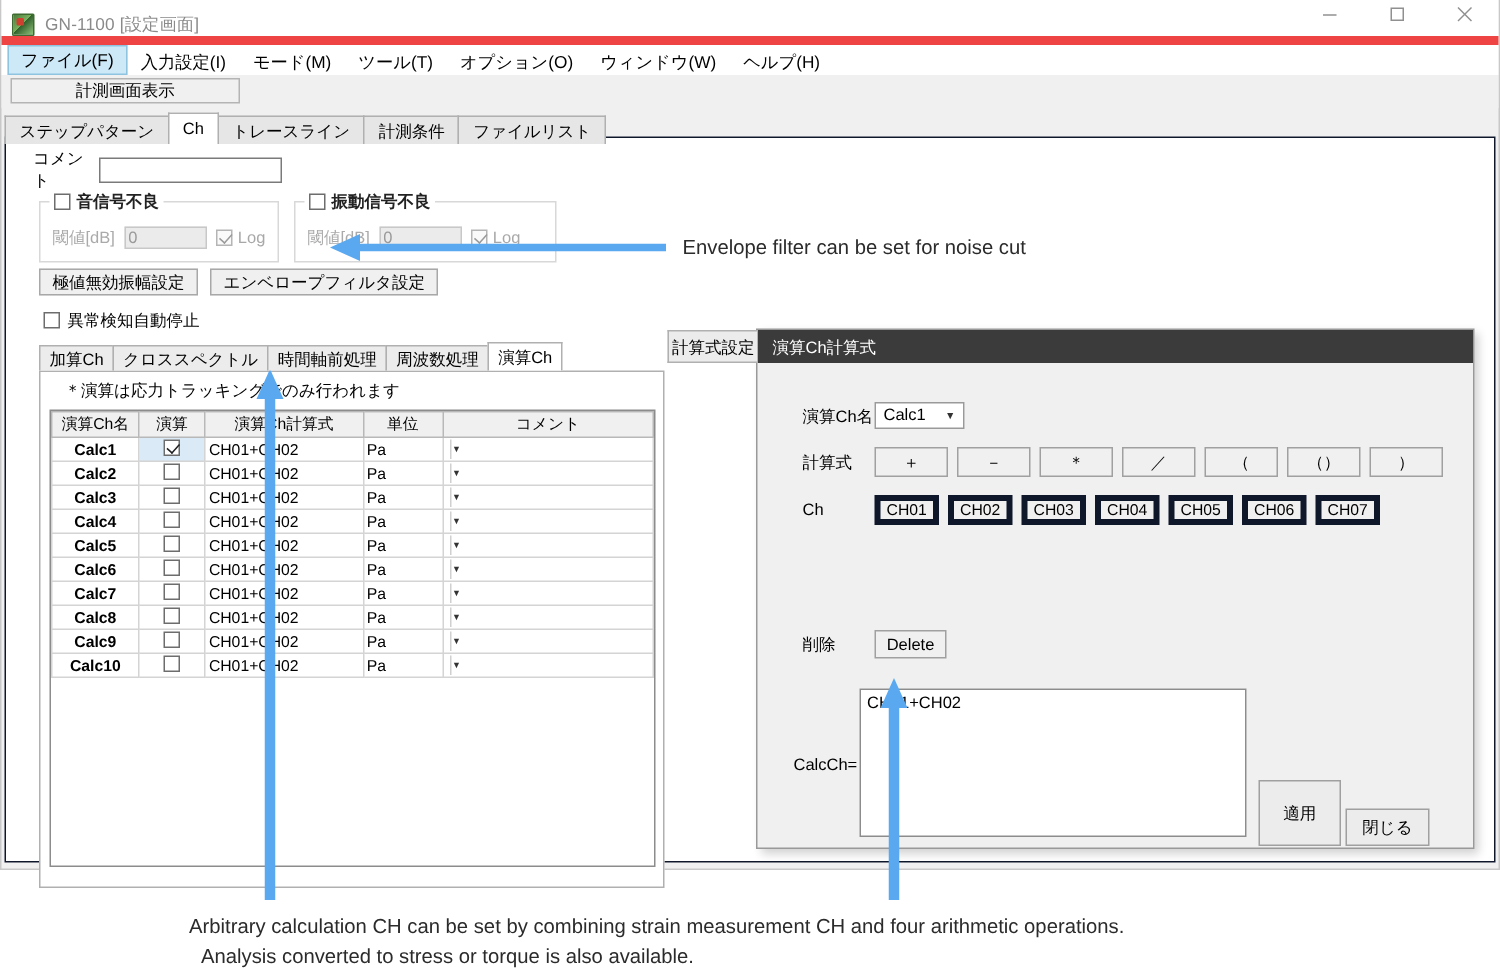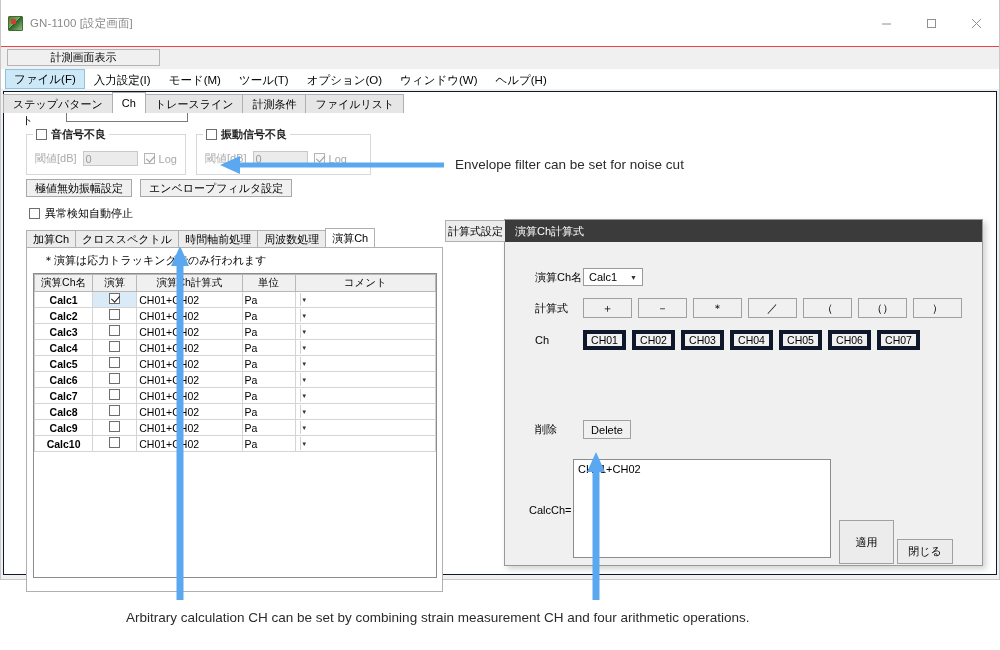--- a/index.html
+++ b/index.html
@@ -11,22 +11,22 @@
     font-size:11px; color:#000;
     overflow:hidden; position:relative;
   }
 
   
   #app-window {
     position:absolute; left:0; top:0; width:1000px; height:580px;
     background:#f0f0f0; border:1px solid #c8c8c8; border-top:none;
   }
   #titlebar {
-    height:47px; background:#ffffff; display:flex; align-items:center;
-    border-bottom:1px solid #ef4444;
+    height:30px; background:#ffffff; display:flex; align-items:flex-end;
+    border-bottom:6px solid #ef4444;
   }
   #app-icon {
     width:15px; height:15px; margin-left:7px; margin-right:7px;
     background:
       linear-gradient(135deg,#4a7a3a 0%,#7ab060 45%,#2f5f2a 46%,#8ec27a 100%);
     border:1px solid #3d6b30; border-radius:1px; position:relative;
   }
   #app-icon::after{
     content:""; position:absolute; left:2px; top:2px; width:5px; height:5px;
     background:#d04030; border-radius:1px;
@@ -251,32 +251,32 @@
       </div>
       <div class="wbtn">
         <svg width="11" height="11" viewBox="0 0 11 11">
             <line x1="1" y1="1" x2="10" y2="10" stroke="#909090" stroke-width="1"></line>
             <line x1="10" y1="1" x2="1" y2="10" stroke="#909090" stroke-width="1"></line>
           </svg>
       </div>
     </div>
   </div>
 
-  <div id="toolbar-strip">
-    <div id="measure-display-btn">計測画面表示</div>
-  </div>
-
   <div id="menubar">
     <div class="menu-item active">ファイル(F)</div>
     <div class="menu-item">入力設定(I)</div>
     <div class="menu-item">モード(M)</div>
     <div class="menu-item">ツール(T)</div>
     <div class="menu-item">オプション(O)</div>
     <div class="menu-item">ウィンドウ(W)</div>
     <div class="menu-item">ヘルプ(H)</div>
+  </div>
+
+  <div id="toolbar-strip">
+    <div id="measure-display-btn">計測画面表示</div>
   </div>
 
   <div id="outer-tabs">
     <div class="otab">ステップパターン</div>
     <div class="otab sel">Ch</div>
     <div class="otab">トレースライン</div>
     <div class="otab">計測条件</div>
     <div class="otab">ファイルリスト</div>
   </div>
 
@@ -534,20 +534,21 @@
       <div id="apply-btn">適用</div>
       <div id="close-btn">閉じる</div>
     </div>
   </div>
 </div>
 
 <div class="ann-text" id="ann-envelope">Envelope filter can be set for noise cut</div>
 
 <div class="ann-text" id="ann-bottom">
   <div>Arbitrary calculation CH can be set by combining strain measurement CH and four arithmetic operations.</div>
+  <div>Analysis converted to stress or torque is also available.</div>
 </div>
 
 <svg class="arrow" id="arrow-envelope" style="left:0;top:0;" width="1000" height="650">
   <line x1="444" y1="165" x2="234" y2="165" stroke="#5aa9f0" stroke-width="5"></line>
   <polygon points="220,165 240,156 240,174" fill="#5aa9f0"></polygon>
 
   <line x1="180" y1="600" x2="180" y2="262" stroke="#5aa9f0" stroke-width="7"></line>
   <polygon points="180,246 189,266 171,266" fill="#5aa9f0"></polygon>
 
   <line x1="596" y1="600" x2="596" y2="468" stroke="#5aa9f0" stroke-width="7"></line>

